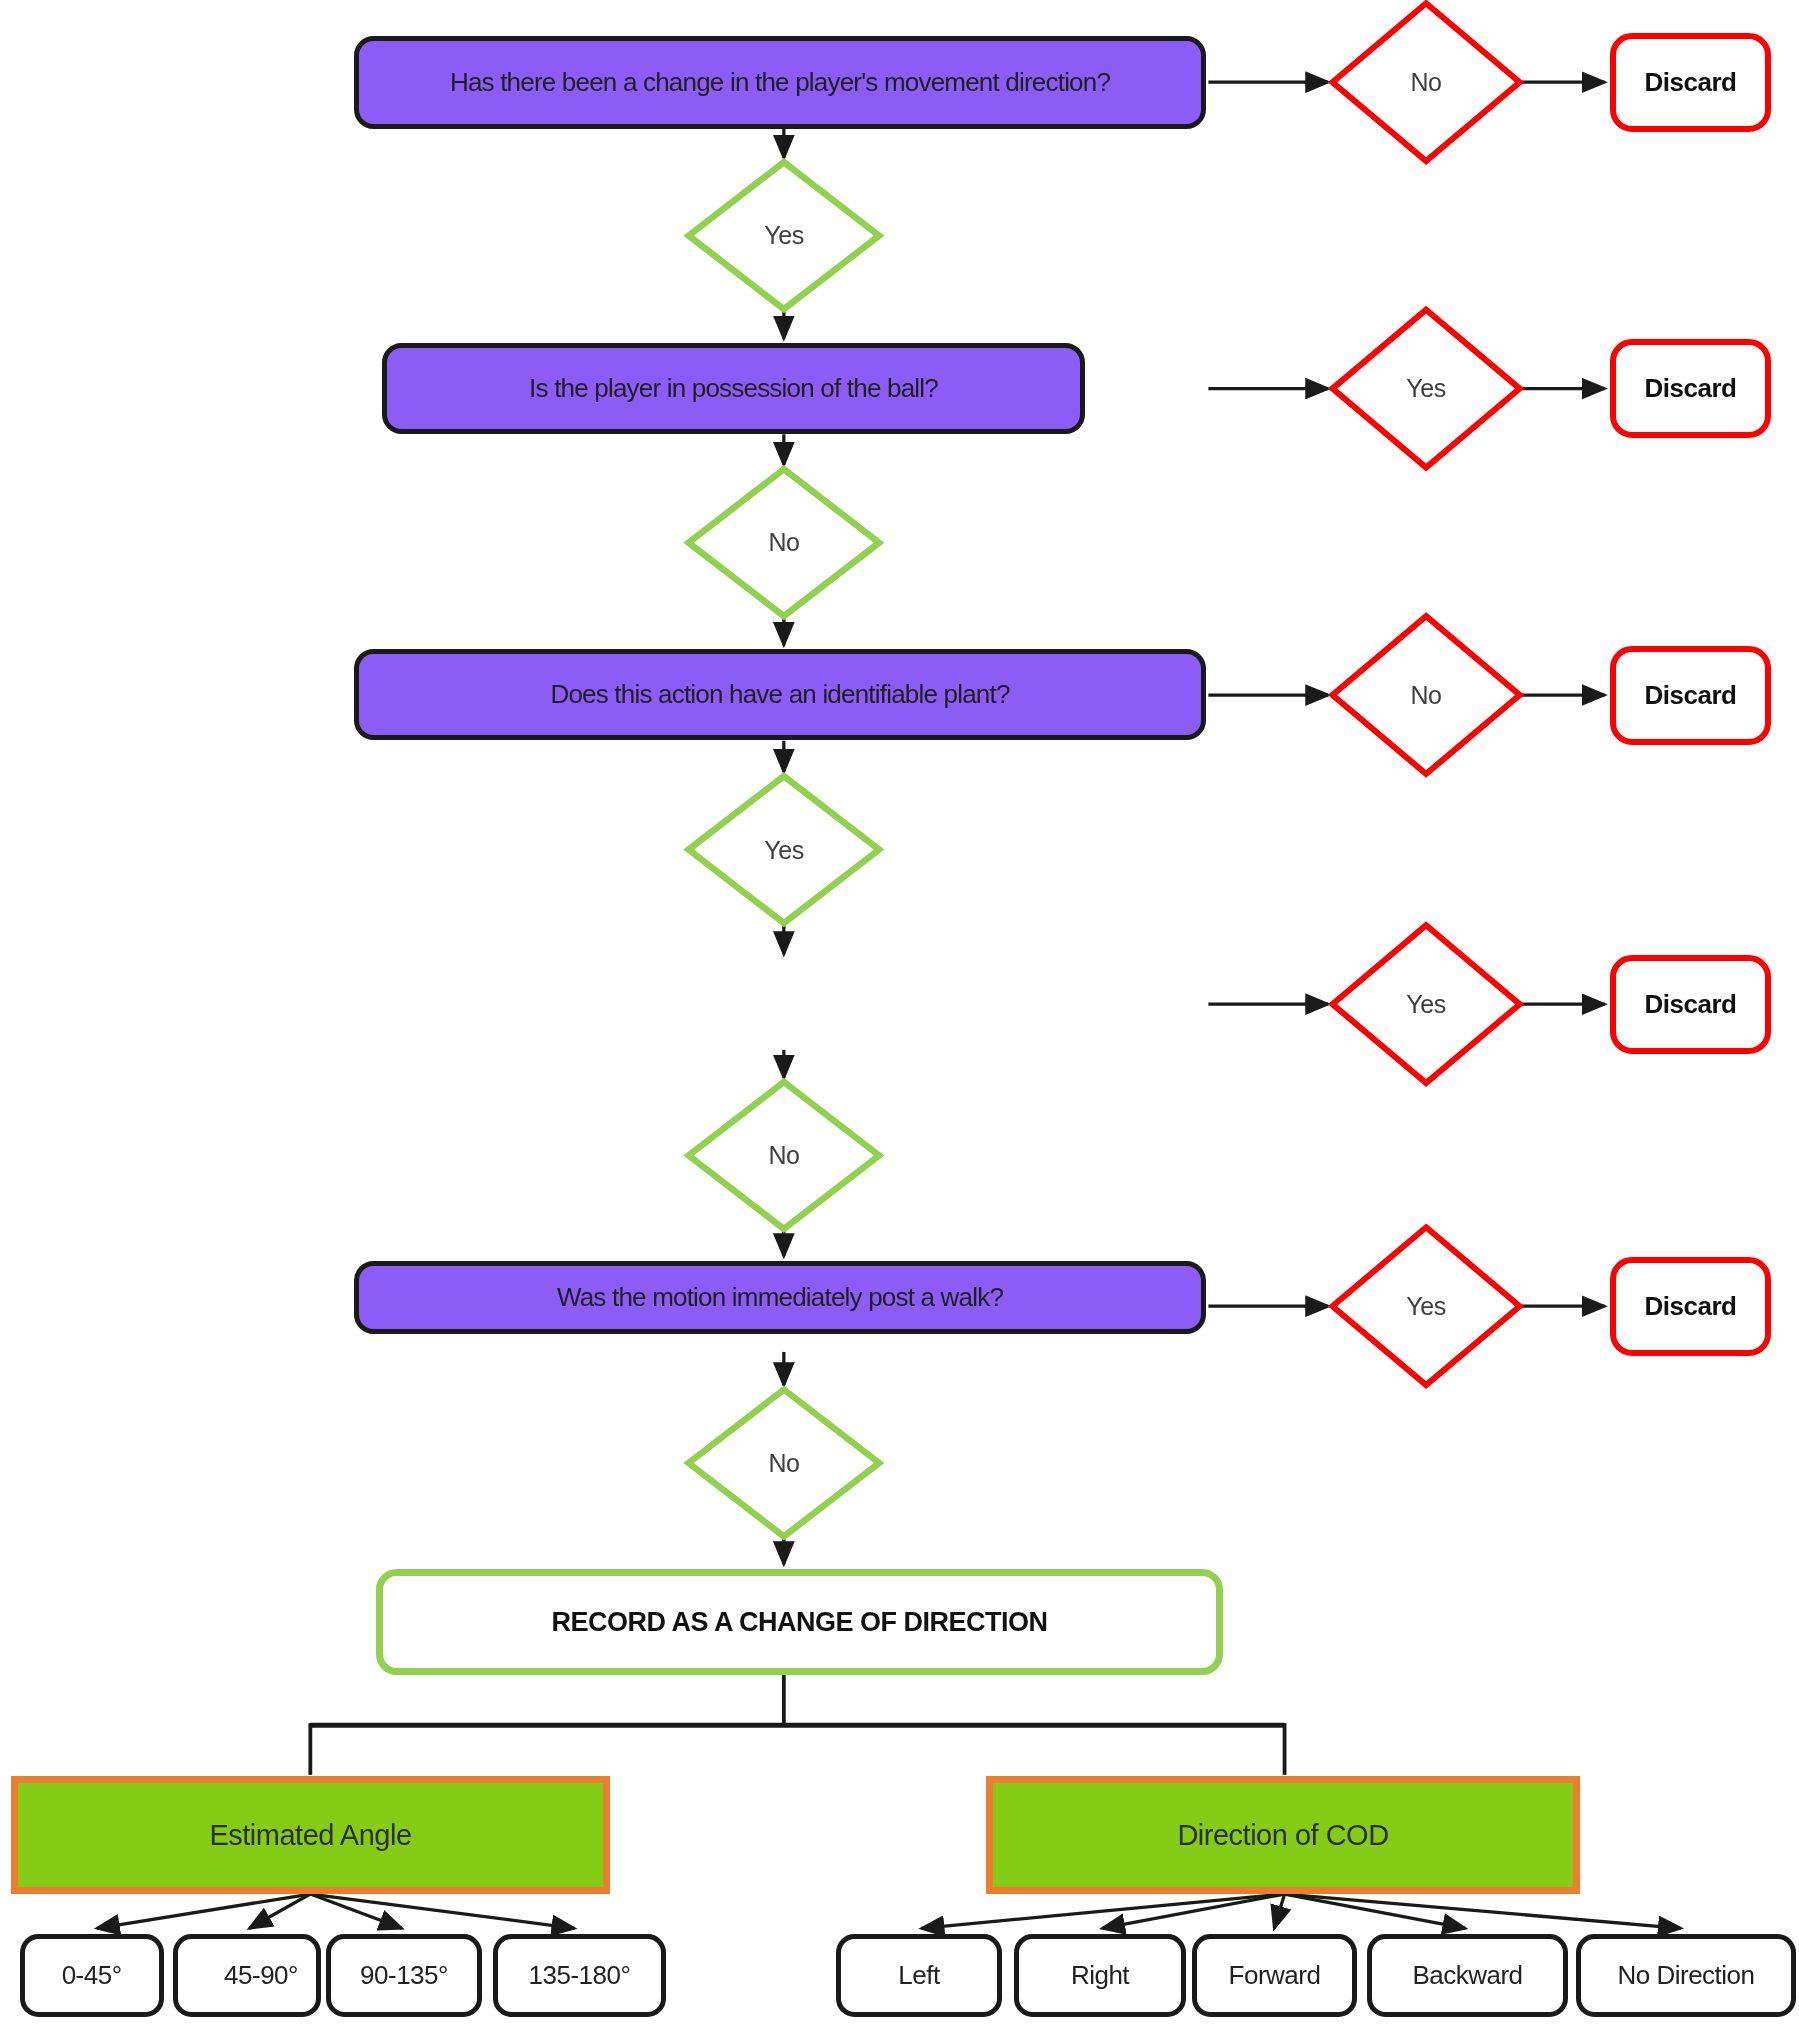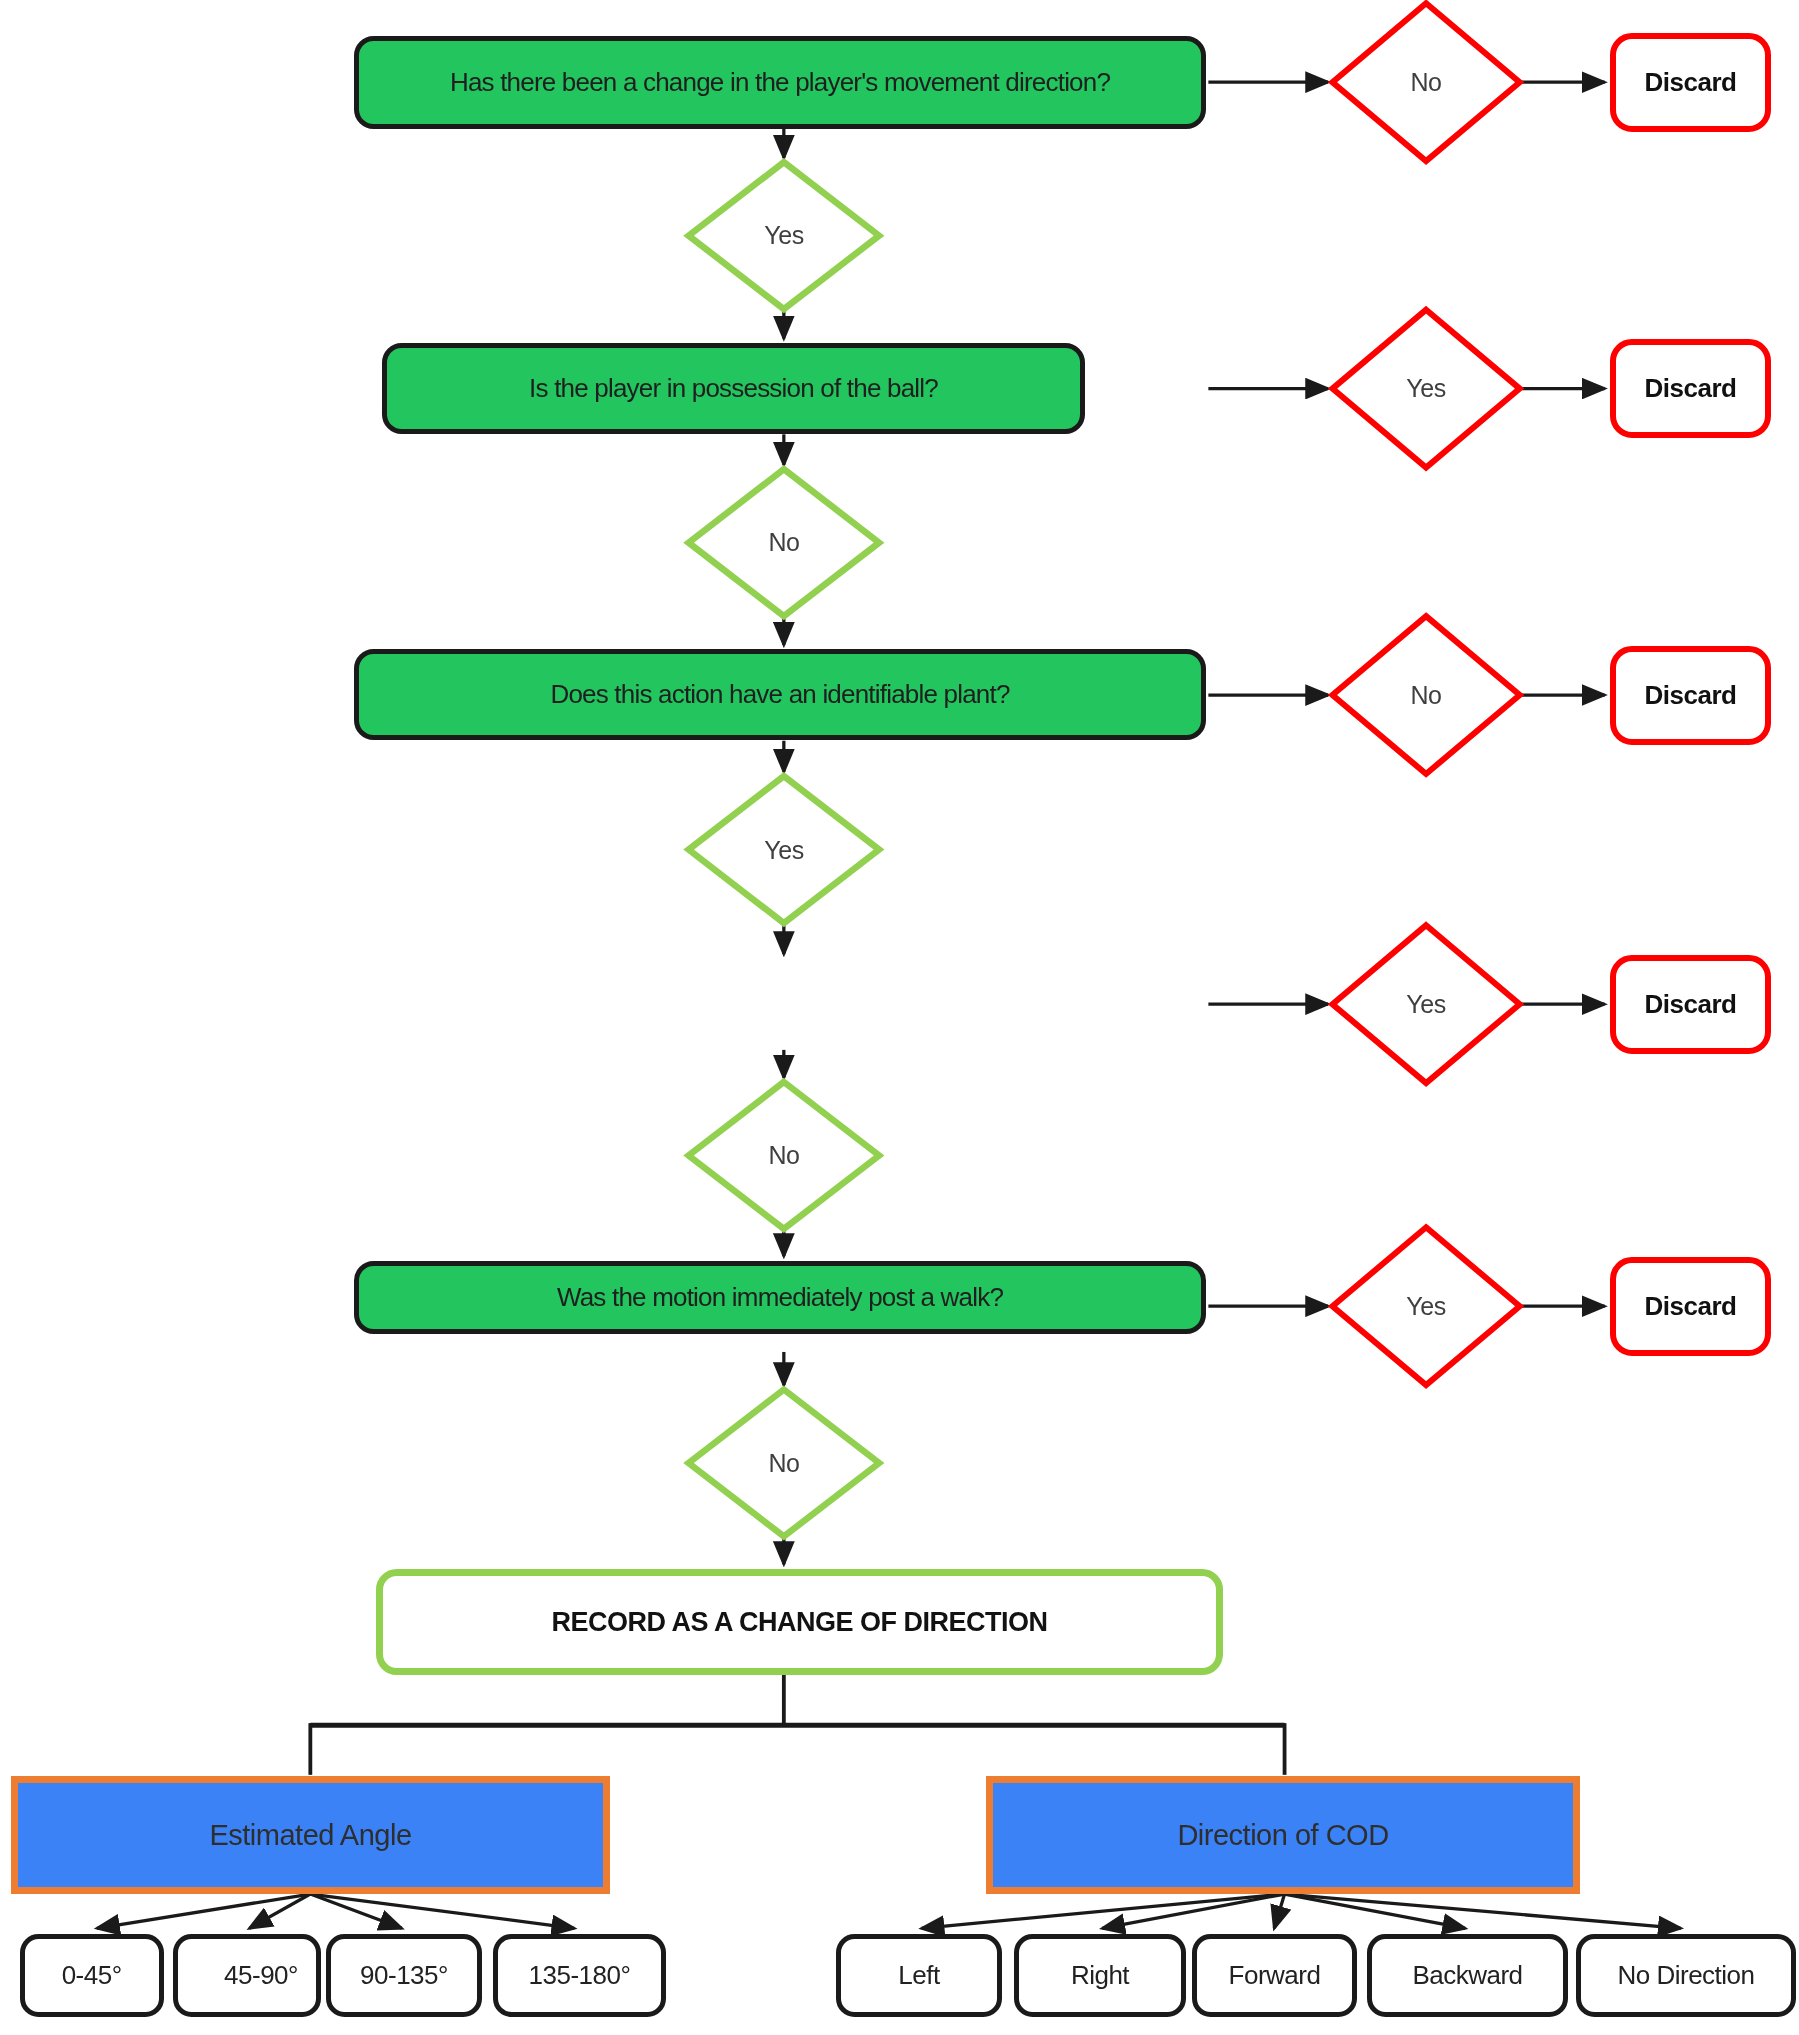--- a/index.html
+++ b/index.html
@@ -9,21 +9,21 @@
     background:#ffffff;
     font-family:"Liberation Sans","DejaVu Sans",sans-serif;
     overflow:hidden;
   }
   #wires{position:absolute;left:0;top:0;width:1799px;height:2035px;}
   .qbox{
     position:absolute;
     box-sizing:border-box;
     border:5.4px solid #1a1a1a;
     border-radius:19.6px;
-    background:#22c55e;
+    background:#8b5cf6;
     display:flex;align-items:center;justify-content:center;
     font-size:26px;color:#1f1f1f;letter-spacing:-0.8px;
     text-align:center;
   }
   .dlabel{
     position:absolute;width:142px;height:54px;
     display:flex;align-items:center;justify-content:center;
     font-size:25px;color:#3f3f3f;letter-spacing:-0.5px;
   }
   .discard{
@@ -44,21 +44,21 @@
     border-radius:20.7px;
     background:#ffffff;
     display:flex;align-items:center;justify-content:center;
     font-size:27px;font-weight:bold;color:#121212;letter-spacing:-0.5px;
   }
   .category{
     position:absolute;
     box-sizing:border-box;
     height:118px;top:1776px;
     border:7.6px solid #ed7d31;
-    background:#3b82f6;
+    background:#84cc16;
     display:flex;align-items:center;justify-content:center;
     font-size:29px;color:#2e2e2e;letter-spacing:-0.5px;
   }
   .leaf{
     position:absolute;
     box-sizing:border-box;
     top:1934px;height:83px;
     border:5.4px solid #1a1a1a;
     border-radius:18.5px;
     background:#ffffff;

